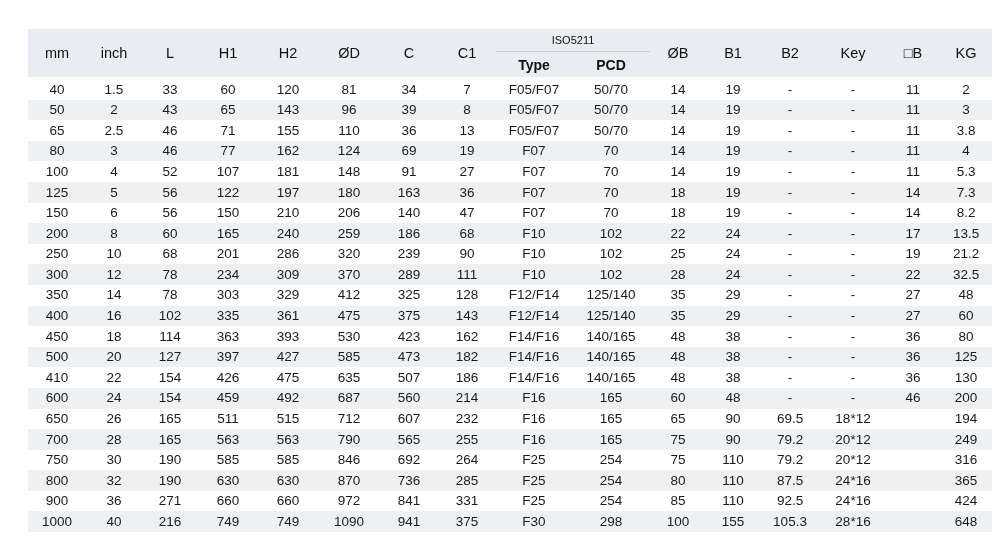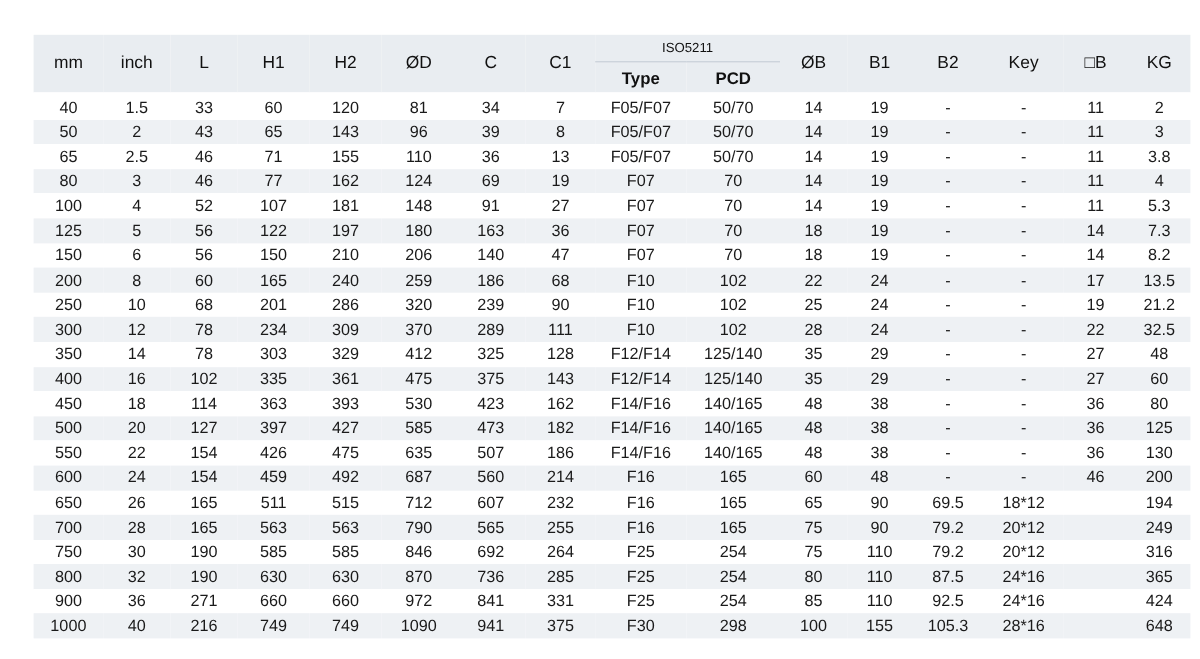--- a/index.html
+++ b/index.html
@@ -400,21 +400,21 @@
           <td>F14/F16</td>
           <td>140/165</td>
           <td>48</td>
           <td>38</td>
           <td>-</td>
           <td>-</td>
           <td>36</td>
           <td>125</td>
         </tr>
         <tr class="plain">
-          <td>550</td>
+          <td>410</td>
           <td>22</td>
           <td>154</td>
           <td>426</td>
           <td>475</td>
           <td>635</td>
           <td>507</td>
           <td>186</td>
           <td>F14/F16</td>
           <td>140/165</td>
           <td>48</td>

